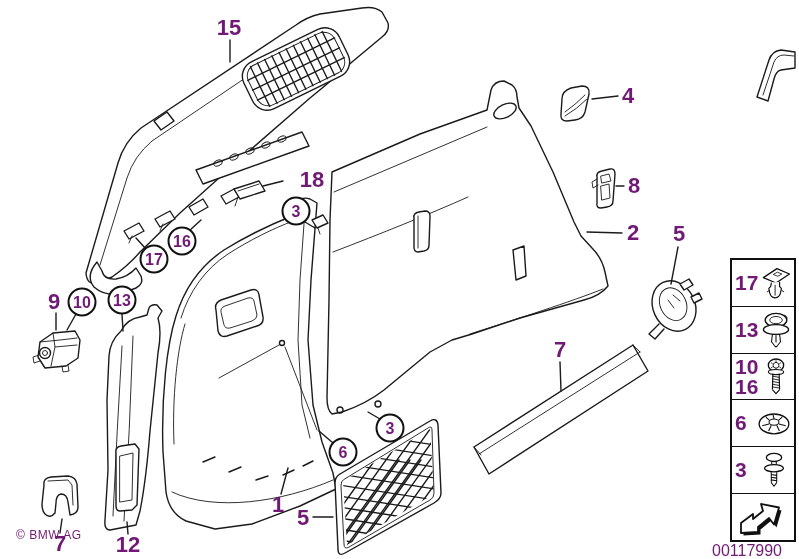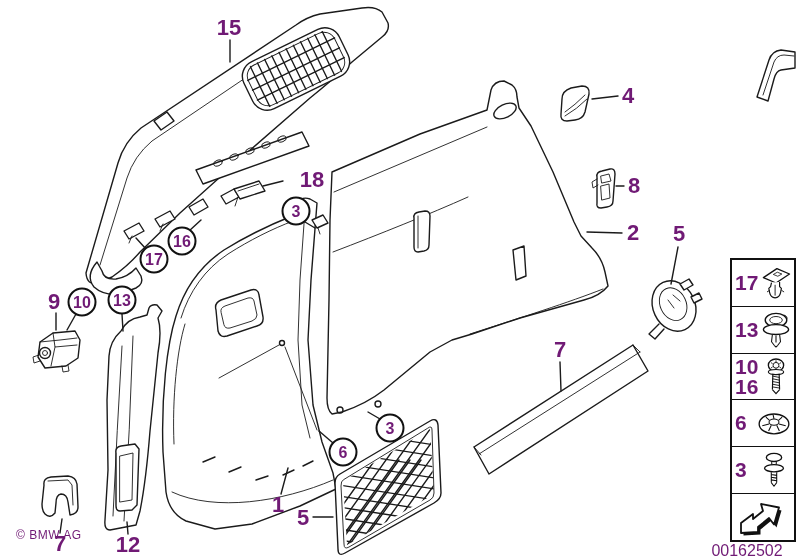--- a/index.html
+++ b/index.html
@@ -265,21 +265,21 @@
         </svg>
       </div>
       <div class="leg-row leg-arrow">
         <svg class="leg-ic" viewBox="0 0 52 40">
           <use href="#direction-arrow-icon"></use>
         </svg>
       </div>
     </div>
 
   <div class="copyright">© BMW AG</div>
-  <div class="diagram-number">00162502</div>
+  <div class="diagram-number">00117990</div>
 
   <svg width="0" height="0" style="position:absolute">
     <defs>
       <symbol id="square-head-clip-icon" viewBox="0 0 40 44">
         <path d="M6,16 L21,6 35,12 20,22 Z" fill="#fff" stroke="#111" stroke-width="1.5" stroke-linejoin="round"></path>
         <path d="M17,12.5 l4.5,-2.5 5,2 -4.5,2.5 z" fill="none" stroke="#111" stroke-width="0.9"></path>
         <path d="M15,21.5 L14,26 12,28 13,33 Q14,38 19,38.5 Q24,38 25,33 L26,28 24,26 24,21" fill="#fff" stroke="#111" stroke-width="1.3" stroke-linejoin="round"></path>
         <path d="M13,30 l-3,2 M26,30 l3,2 M19,24 L19,36" fill="none" stroke="#111" stroke-width="1"></path>
       </symbol>
       <symbol id="grommet-clip-icon" viewBox="0 0 40 44">

